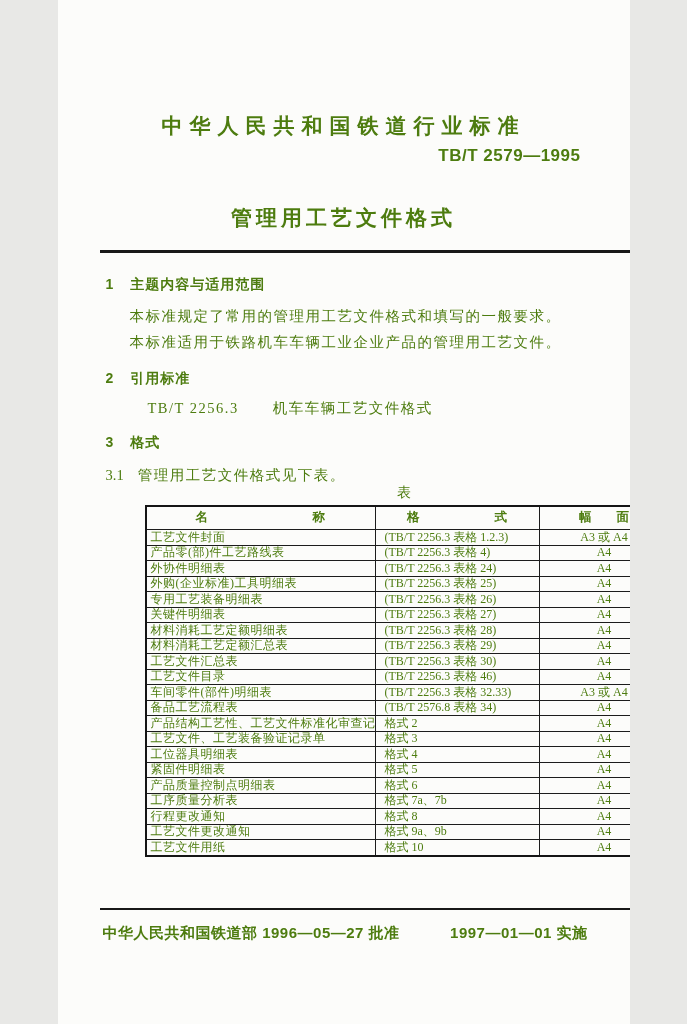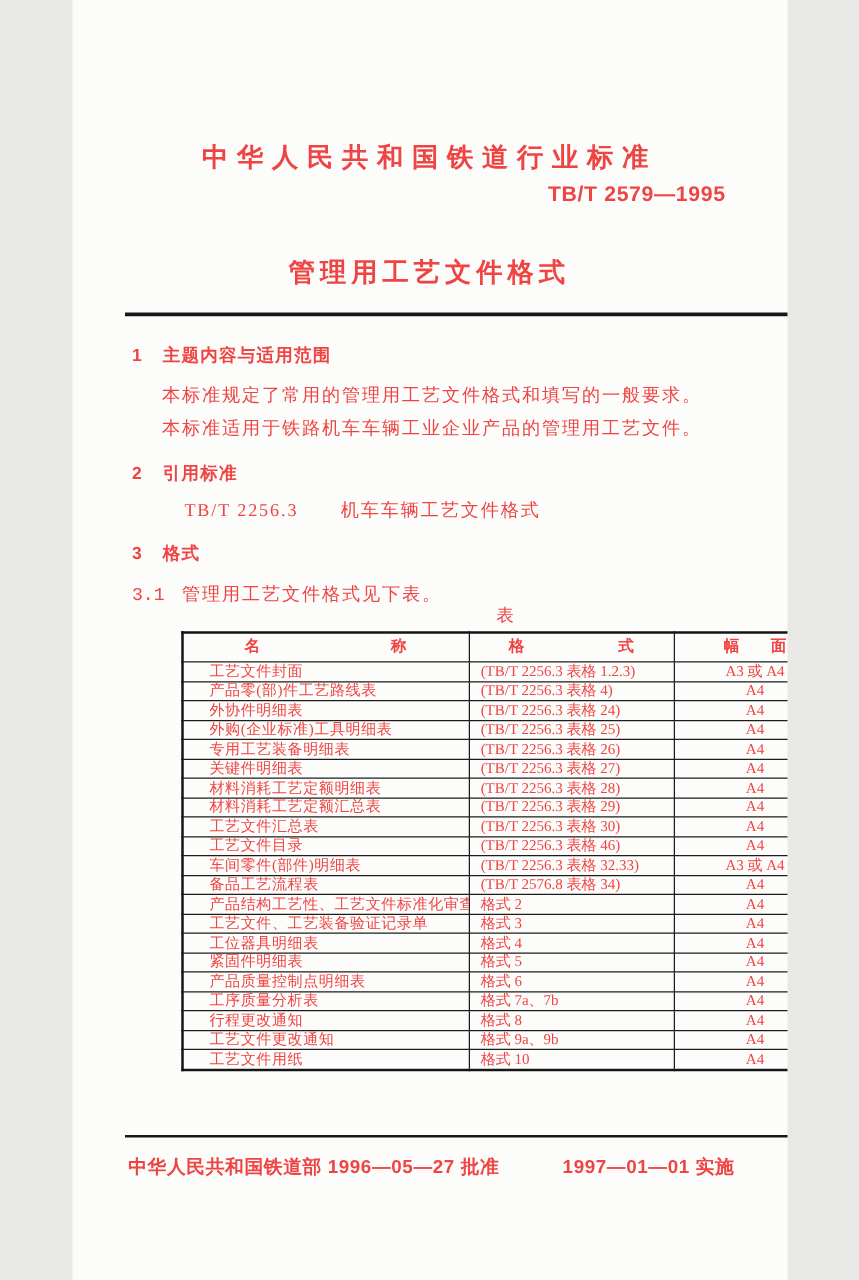--- a/index.html
+++ b/index.html
@@ -1,21 +1,21 @@
 <!DOCTYPE html>
 <html lang="zh"><head>
 <meta charset="utf-8">
 <style>
   html,body{margin:0;padding:0;background:#e8e8e6;}
   #page{
     position:relative;
     width:572px;height:1024px;
     margin:0 auto;
     background:#fcfcfa;
-    color:#ef4444;
+    color:#4d7c0f;
     font-family:"Liberation Serif","DejaVu Serif",serif;
     overflow:hidden;
   }
   .sans{font-family:"Liberation Sans","DejaVu Sans",sans-serif;}
   .abs{position:absolute;}
 
   .standard-name{
     top:112px;left:0;width:100%;
     text-align:center;font-size:21px;font-weight:bold;
     letter-spacing:7px;white-space:nowrap;
@@ -41,41 +41,41 @@
   .sec3{top:434px;left:48px;}
 
   .body-line{
     font-size:14.5px;letter-spacing:1.5px;white-space:nowrap;
   }
   .p1{top:307px;left:72px;}
   .p2{top:333px;left:72px;}
   .ref-line{top:399px;left:90px;}
   .ref-gap{display:inline-block;width:34px;}
   .sub31{top:466px;left:48px;}
-  .sub31 .sub-num{margin-right:14px;letter-spacing:0;font-family:Liberation Mono, monospace;}
+  .sub31 .sub-num{margin-right:14px;letter-spacing:0;}
 
   .table-caption{
     top:484px;left:87px;width:520px;text-align:center;
     font-size:14px;letter-spacing:1px;
   }
 
   table.fmt{
     position:absolute;top:505px;left:87px;
     width:520px;border-collapse:collapse;
     font-size:12px;table-layout:fixed;
   }
   table.fmt th,table.fmt td{
     border:1px solid #1c1c1c;
     padding:0;line-height:1.05;
     overflow:hidden;white-space:nowrap;
   }
   table.fmt{border:2px solid #151515;}
   table.fmt th{height:22px;font-weight:bold;text-align:center;font-size:12.5px;}
   table.fmt td{height:14.5px;}
-  table.fmt .c0{width:228px;text-align:left;padding-left:21px;letter-spacing:.5px;}
+  table.fmt .c0{width:228px;text-align:left;padding-left:4px;letter-spacing:.5px;}
   table.fmt .c1{width:163px;text-align:left;padding-left:9px;}
   table.fmt .c2{width:129px;text-align:center;}
   table.fmt th.c0,table.fmt th.c1,table.fmt th.c2{text-align:center;padding-left:0;}
 
   .footer-approval{
     top:924px;left:45px;
     font-size:15px;font-weight:bold;letter-spacing:.5px;
   }
   .footer-impl{
     top:924px;right:42px;

